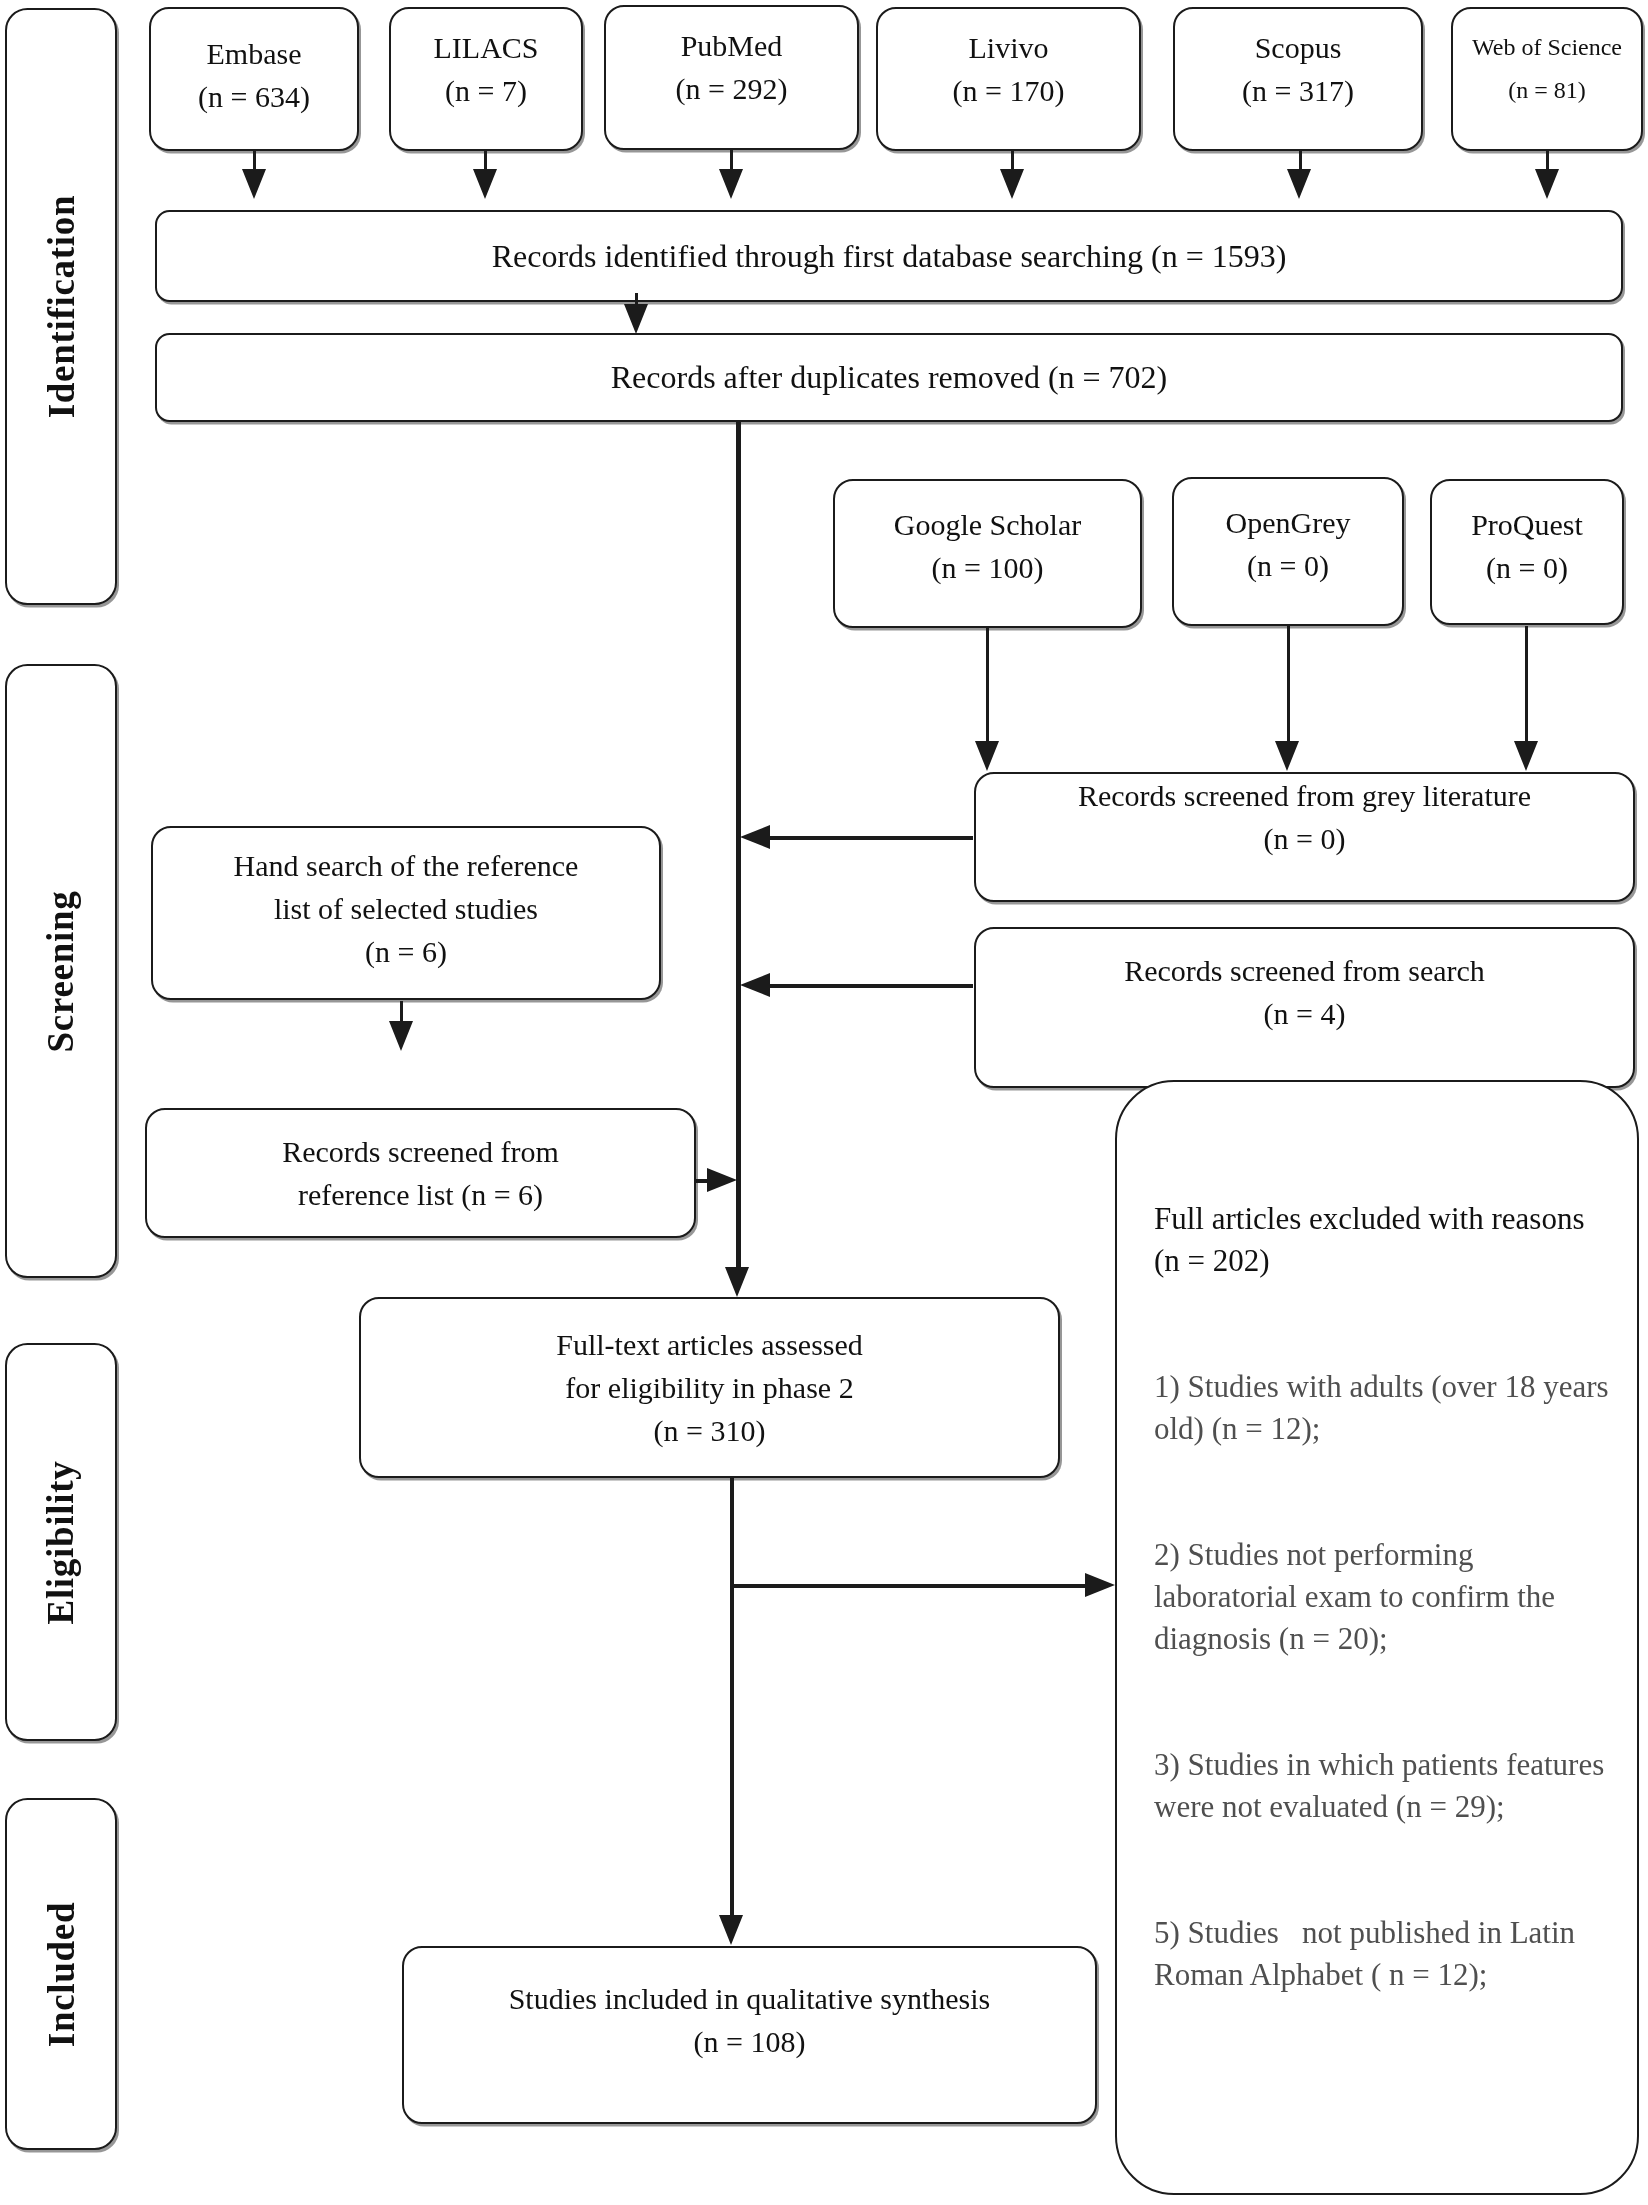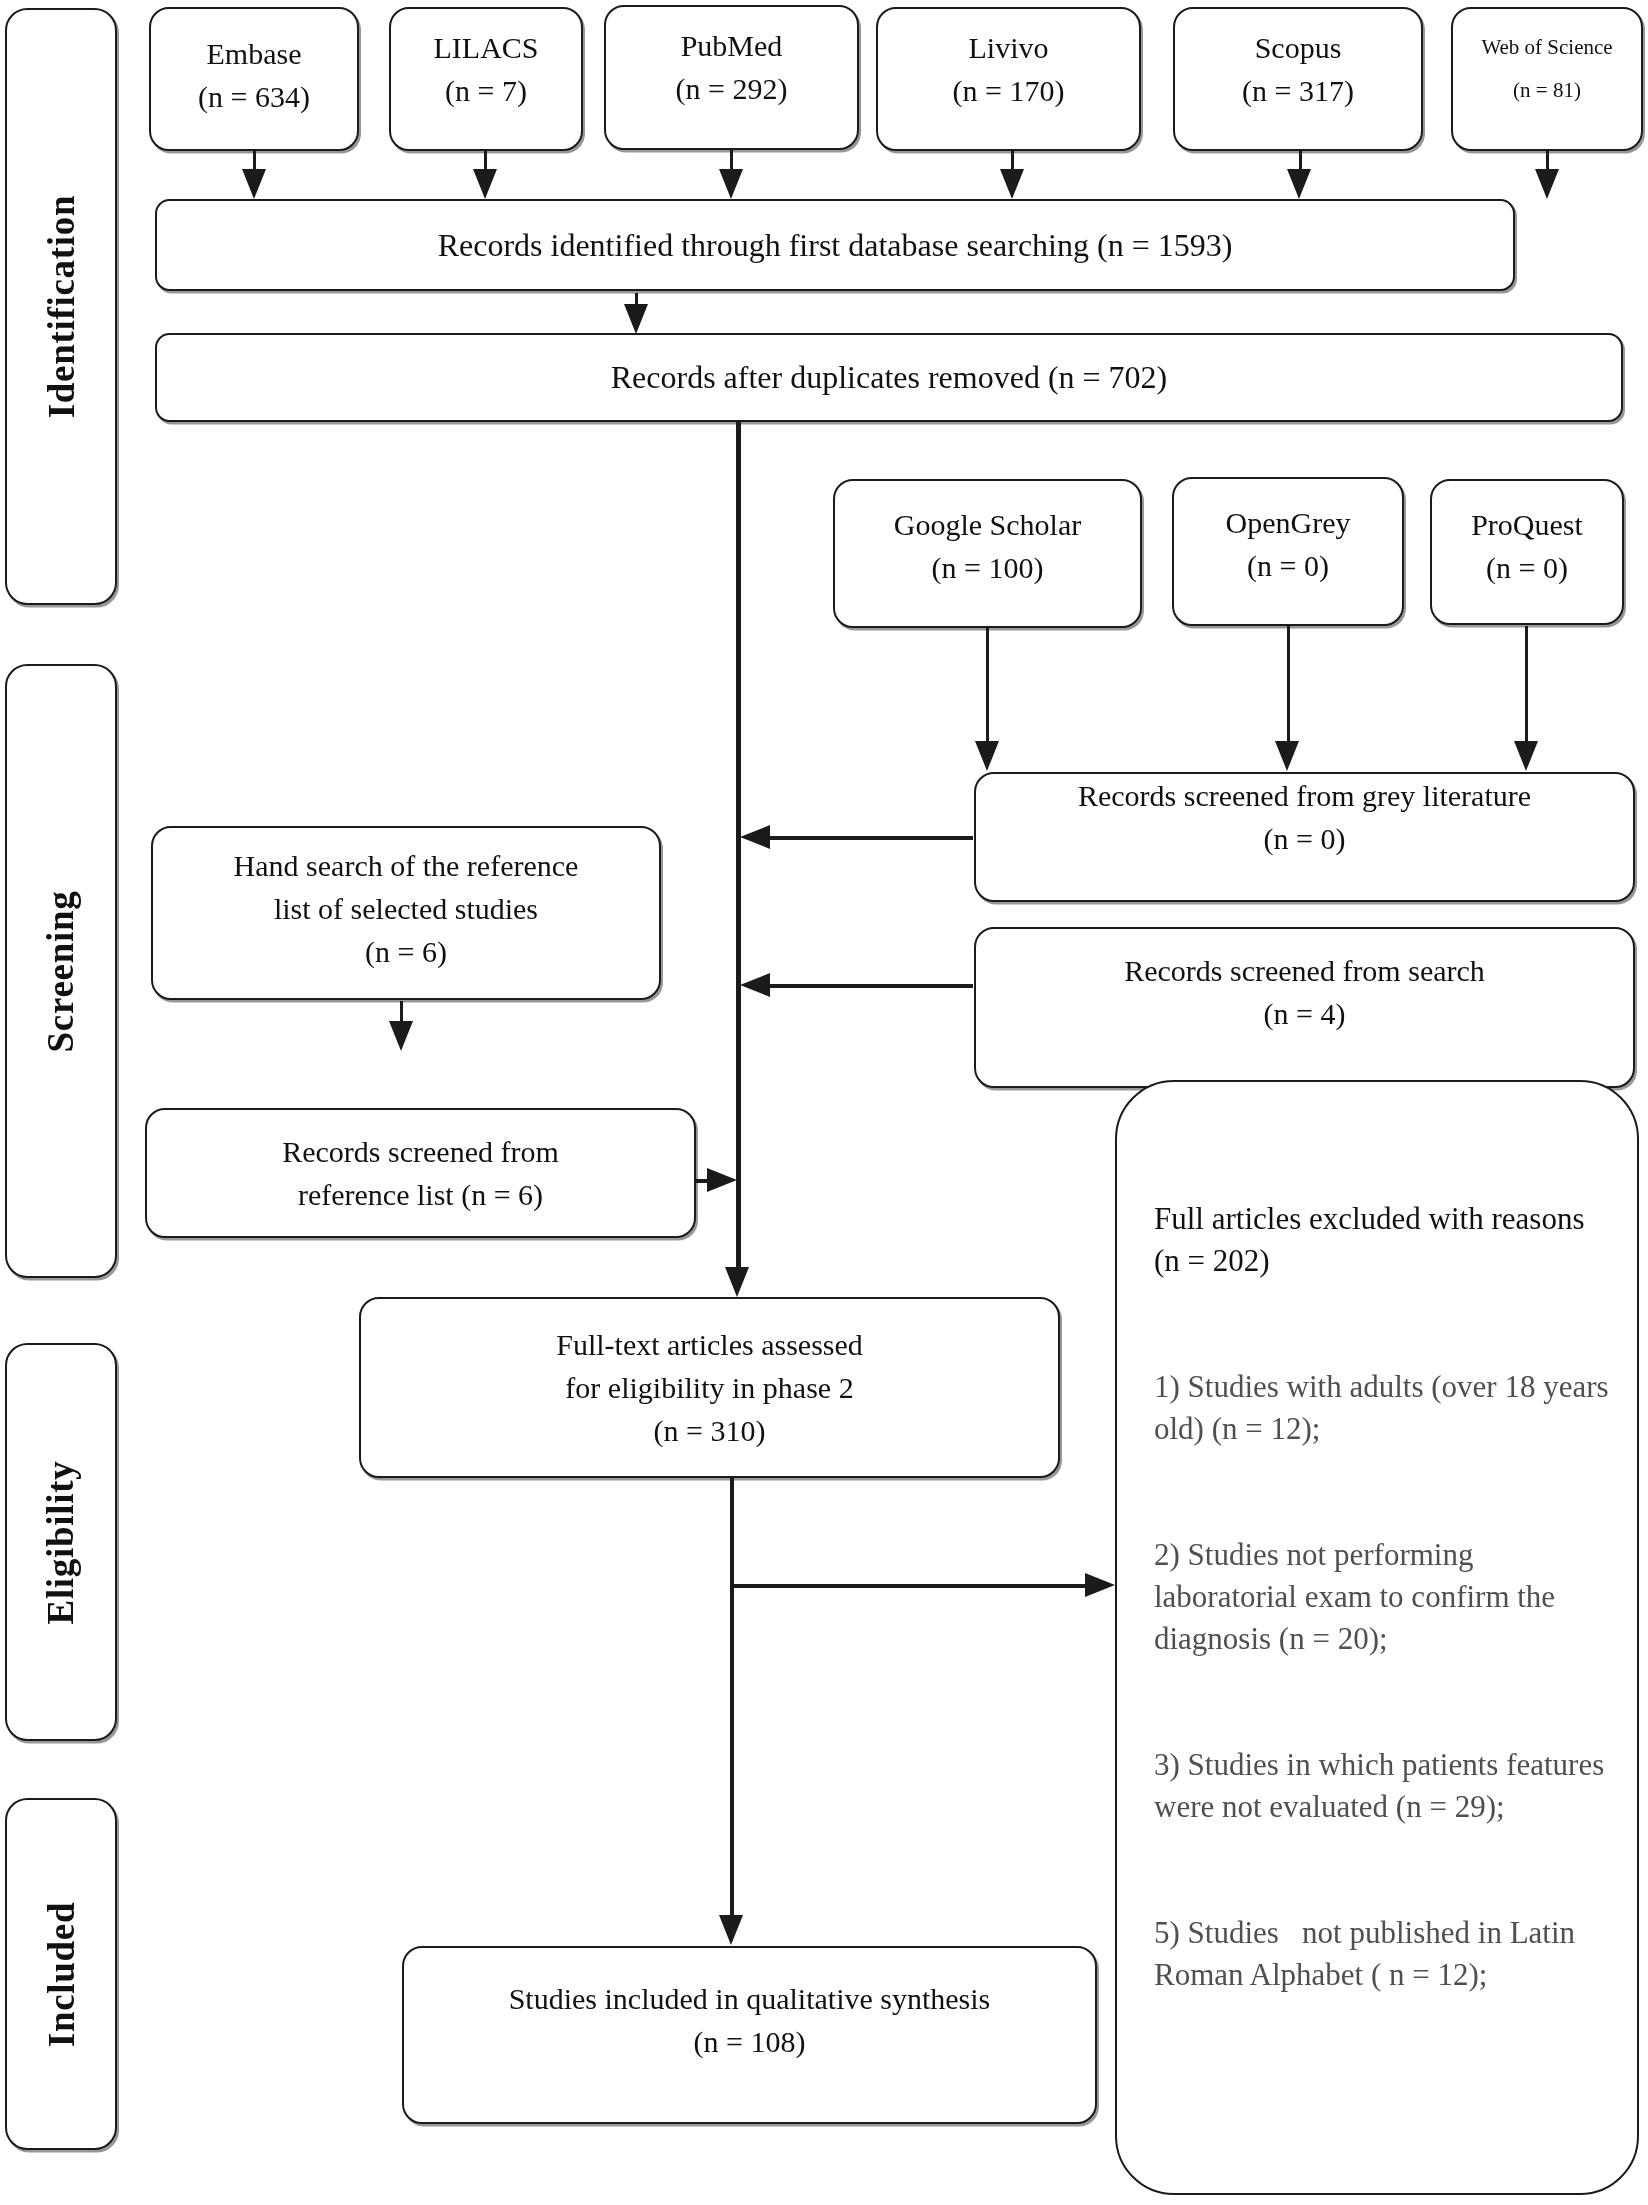--- a/index.html
+++ b/index.html
@@ -113,39 +113,39 @@
     <span>(n = 292)</span>
   </div>
   <div class="box" style="left:876px;top:6.6px;width:265px;height:144px;padding-top:17px;">
     <span>Livivo</span>
     <span>(n = 170)</span>
   </div>
   <div class="box" style="left:1173px;top:6.6px;width:250px;height:144px;padding-top:17px;">
     <span>Scopus</span>
     <span>(n = 317)</span>
   </div>
-  <div class="box" style="left:1451px;top:6.6px;width:192px;height:144px;padding-top:17px;font-size:21px;">
+  <div class="box" style="left:1451px;top:6.6px;width:192px;height:144px;padding-top:17px;font-size:24px;">
     <span style="white-space:nowrap;">Web of Science</span>
     <span>(n = 81)</span>
   </div>
 
   <div class="vshaft" style="left:253px;top:150px;width:3.3px;height:22.4px;"></div>
   <div class="ah-down" style="left:242px;top:169px;"></div>
   <div class="vshaft" style="left:484px;top:150px;width:3.3px;height:22.4px;"></div>
   <div class="ah-down" style="left:473px;top:169px;"></div>
   <div class="vshaft" style="left:730px;top:150px;width:3.3px;height:22.4px;"></div>
   <div class="ah-down" style="left:719px;top:169px;"></div>
   <div class="vshaft" style="left:1011px;top:150px;width:3.3px;height:22.4px;"></div>
   <div class="ah-down" style="left:1000px;top:169px;"></div>
   <div class="vshaft" style="left:1299px;top:150px;width:3.3px;height:22.4px;"></div>
   <div class="ah-down" style="left:1287px;top:169px;"></div>
   <div class="vshaft" style="left:1546px;top:150px;width:3.3px;height:22.4px;"></div>
   <div class="ah-down" style="left:1535px;top:169px;"></div>
 
-  <div class="box wide" style="left:155px;top:199px;width:1360px;height:92px;">
+  <div class="box wide" style="left:155px;top:210px;width:1468px;height:92px;">
     <span>Records identified through first database searching (n = 1593)</span>
   </div>
 
   <div class="vshaft" style="left:635px;top:293px;width:3.3px;height:14.5px;"></div>
   <div class="ah-down" style="left:624px;top:304px;"></div>
 
   <div class="box wide" style="left:155px;top:333px;width:1468px;height:89px;">
     <span>Records after duplicates removed (n = 702)</span>
   </div>
 

